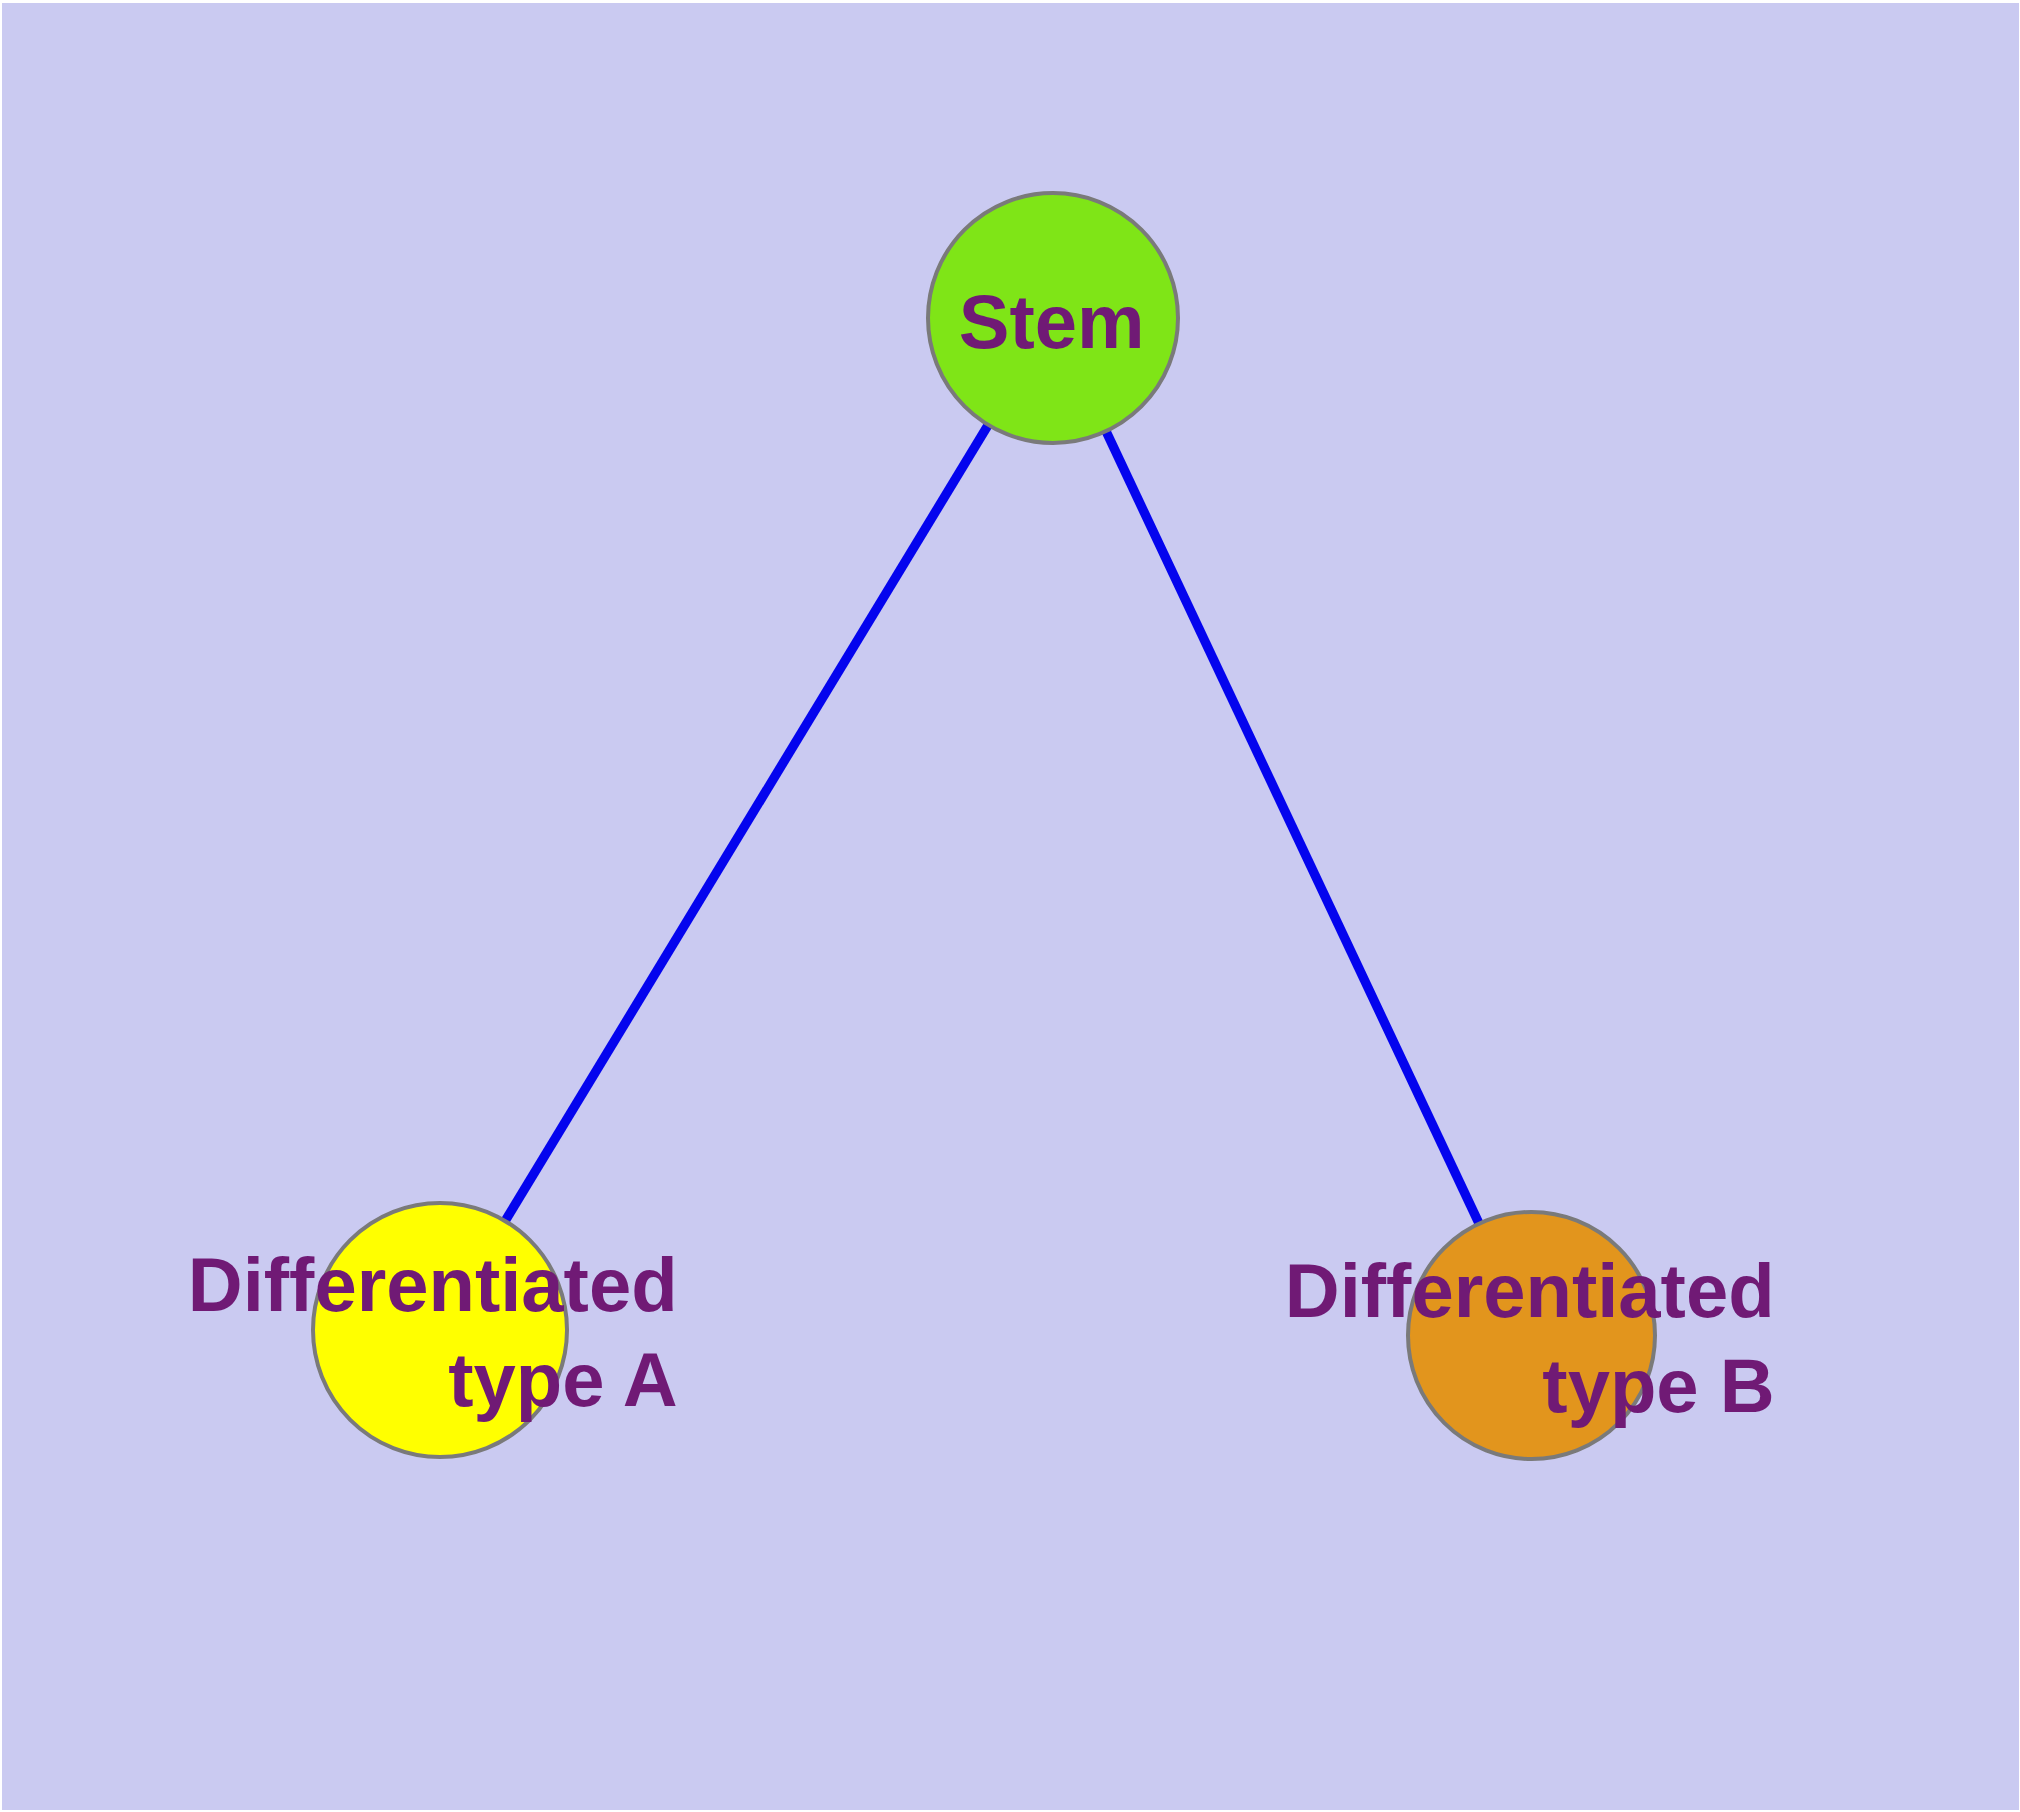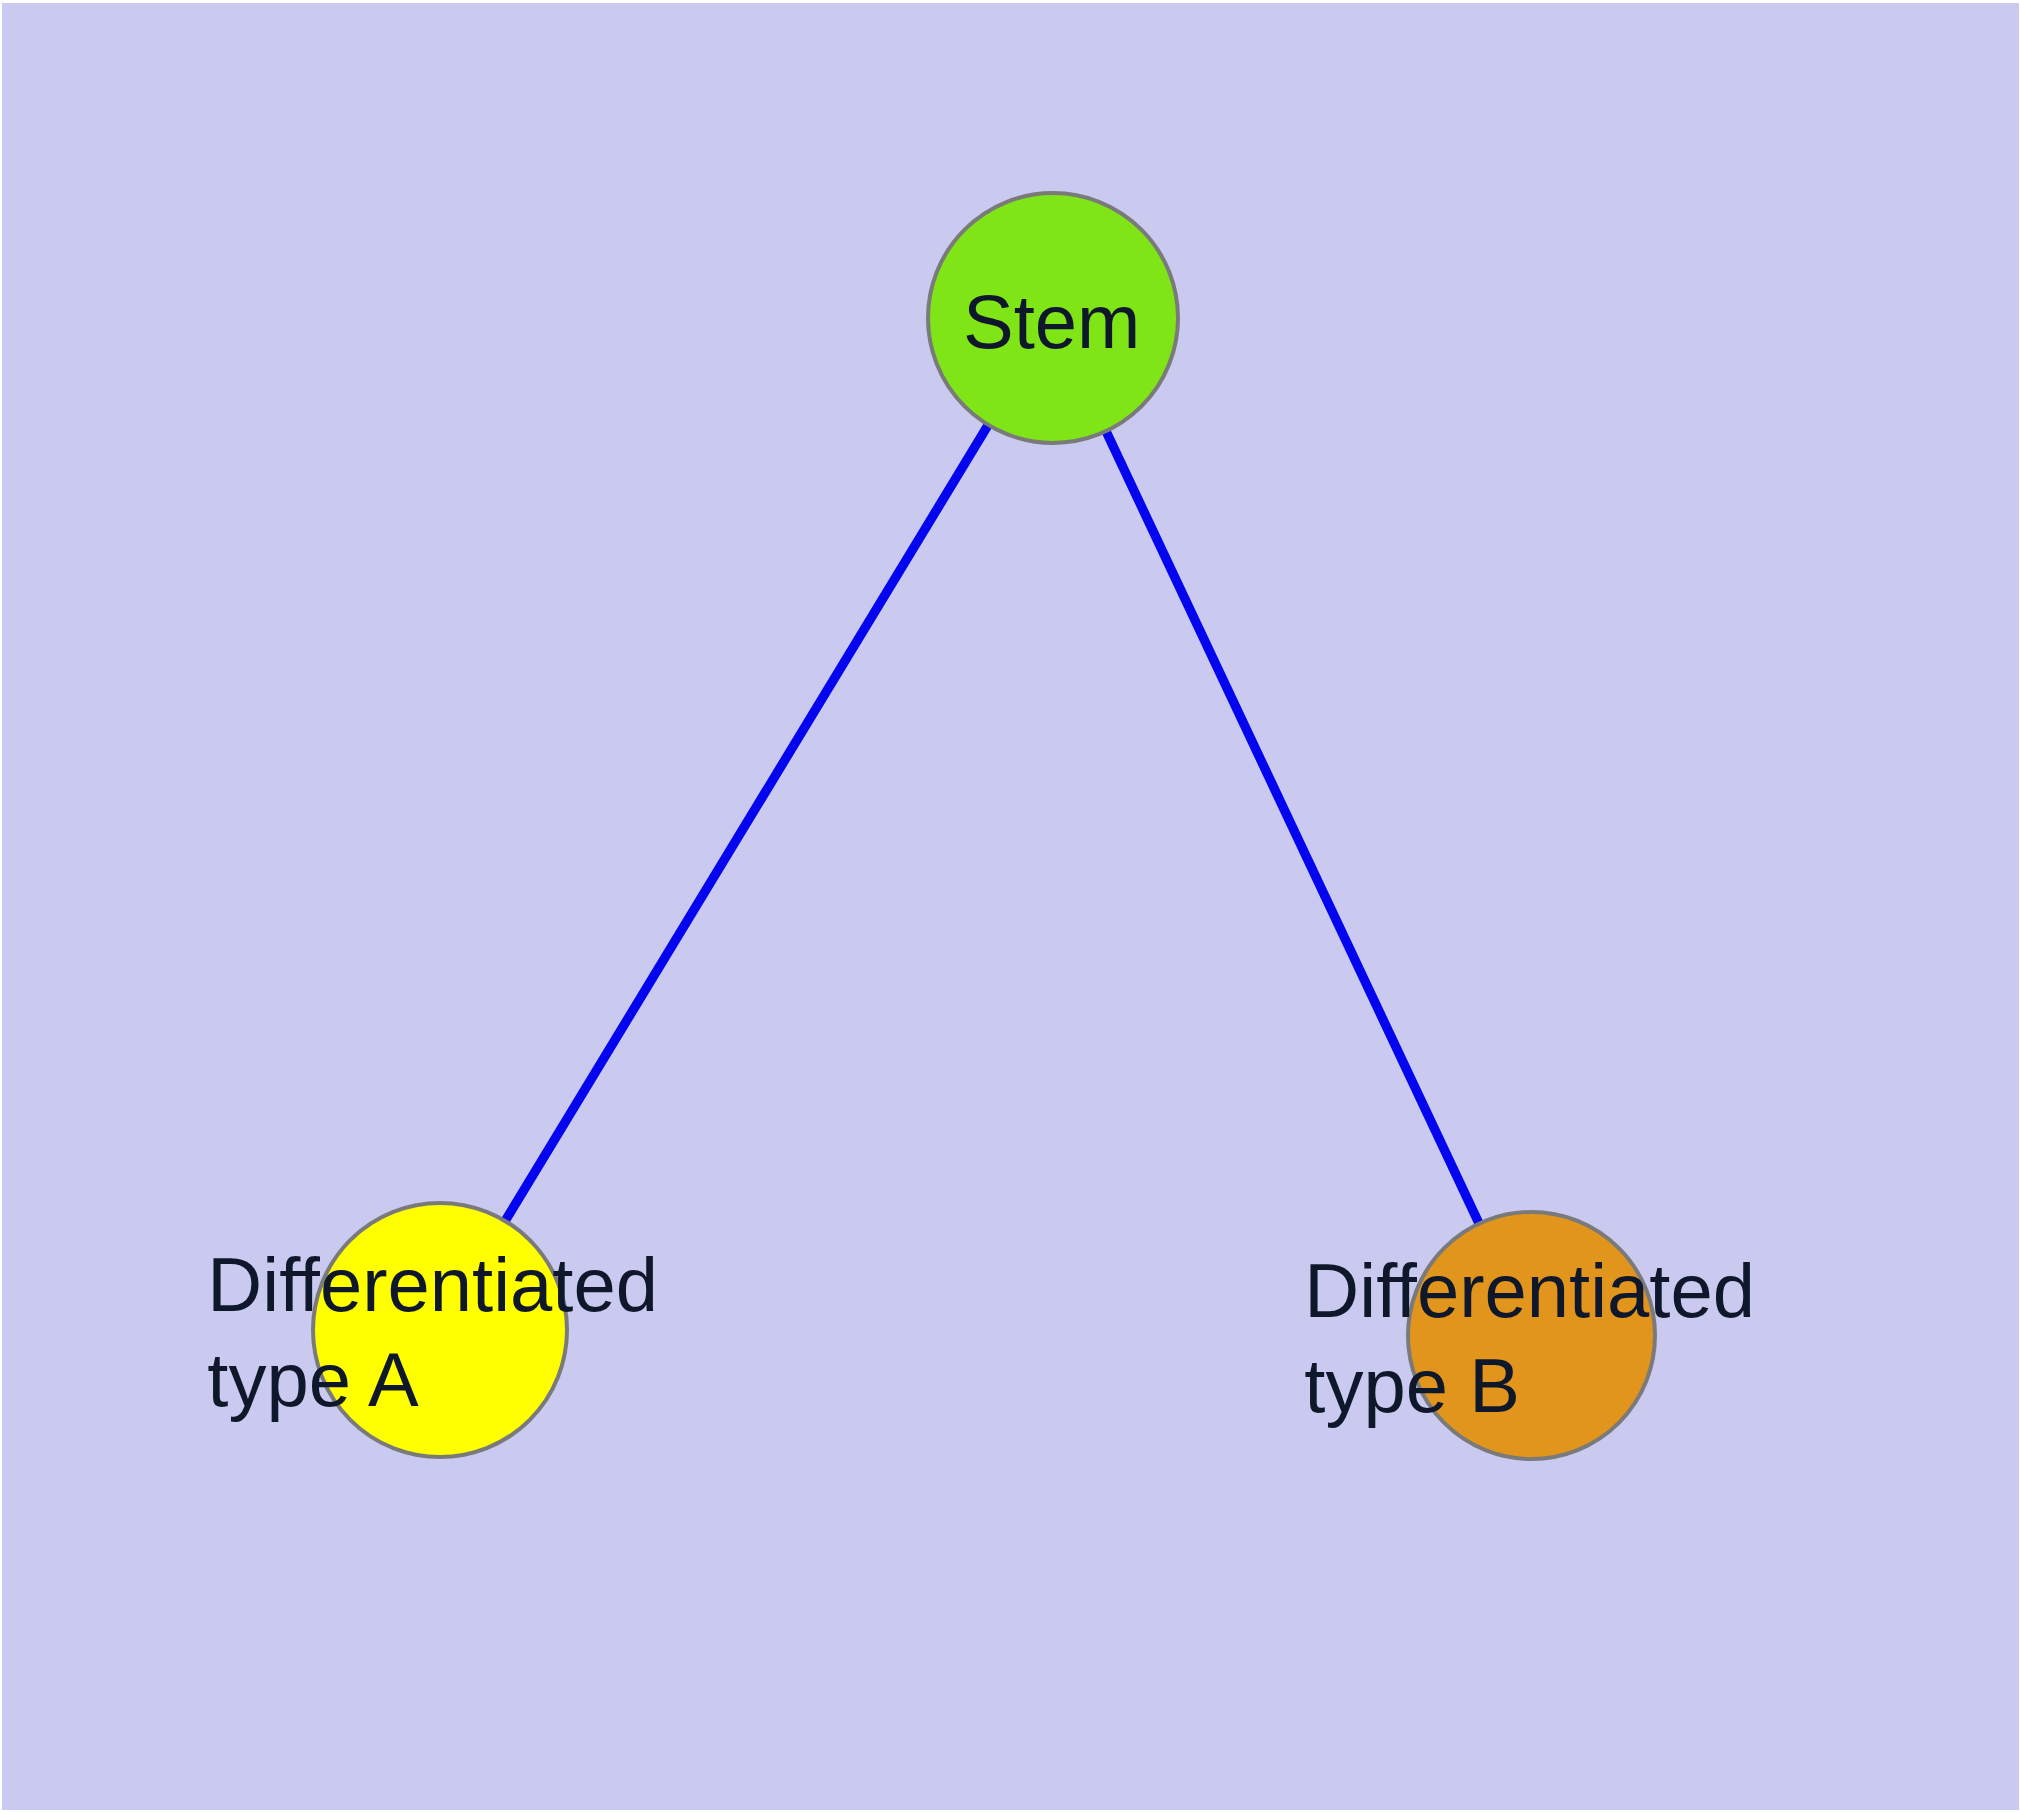--- a/index.html
+++ b/index.html
@@ -38,25 +38,25 @@
     box-sizing: border-box;
     z-index: 2;
   }
   .node-stem   { left: 924px; top: 188px;  width: 254px; height: 254px; }
   .node-type-a { left: 309px;  top: 1198px; width: 258px; height: 258px; }
   .node-type-b { left: 1404px; top: 1207px; width: 251px; height: 251px; }
   .node-label {
     position: absolute;
     transform: translate(-50%, -50%);
     z-index: 3;
-    color: #0f172a;
-    font-weight: 400;
+    color: #701a75;
+    font-weight: 700;
     font-size: 76px;
     line-height: 1.25;
-    text-align: left;
+    text-align: right;
     white-space: pre-line;
     letter-spacing: 0;
   }
   .label-stem   { left: 1050px; top: 318px;  }
   .label-type-a { left: 431px;  top: 1329px; }
   .label-type-b { left: 1528px; top: 1335px; }
 </style>
 </head>
 <body>
 

